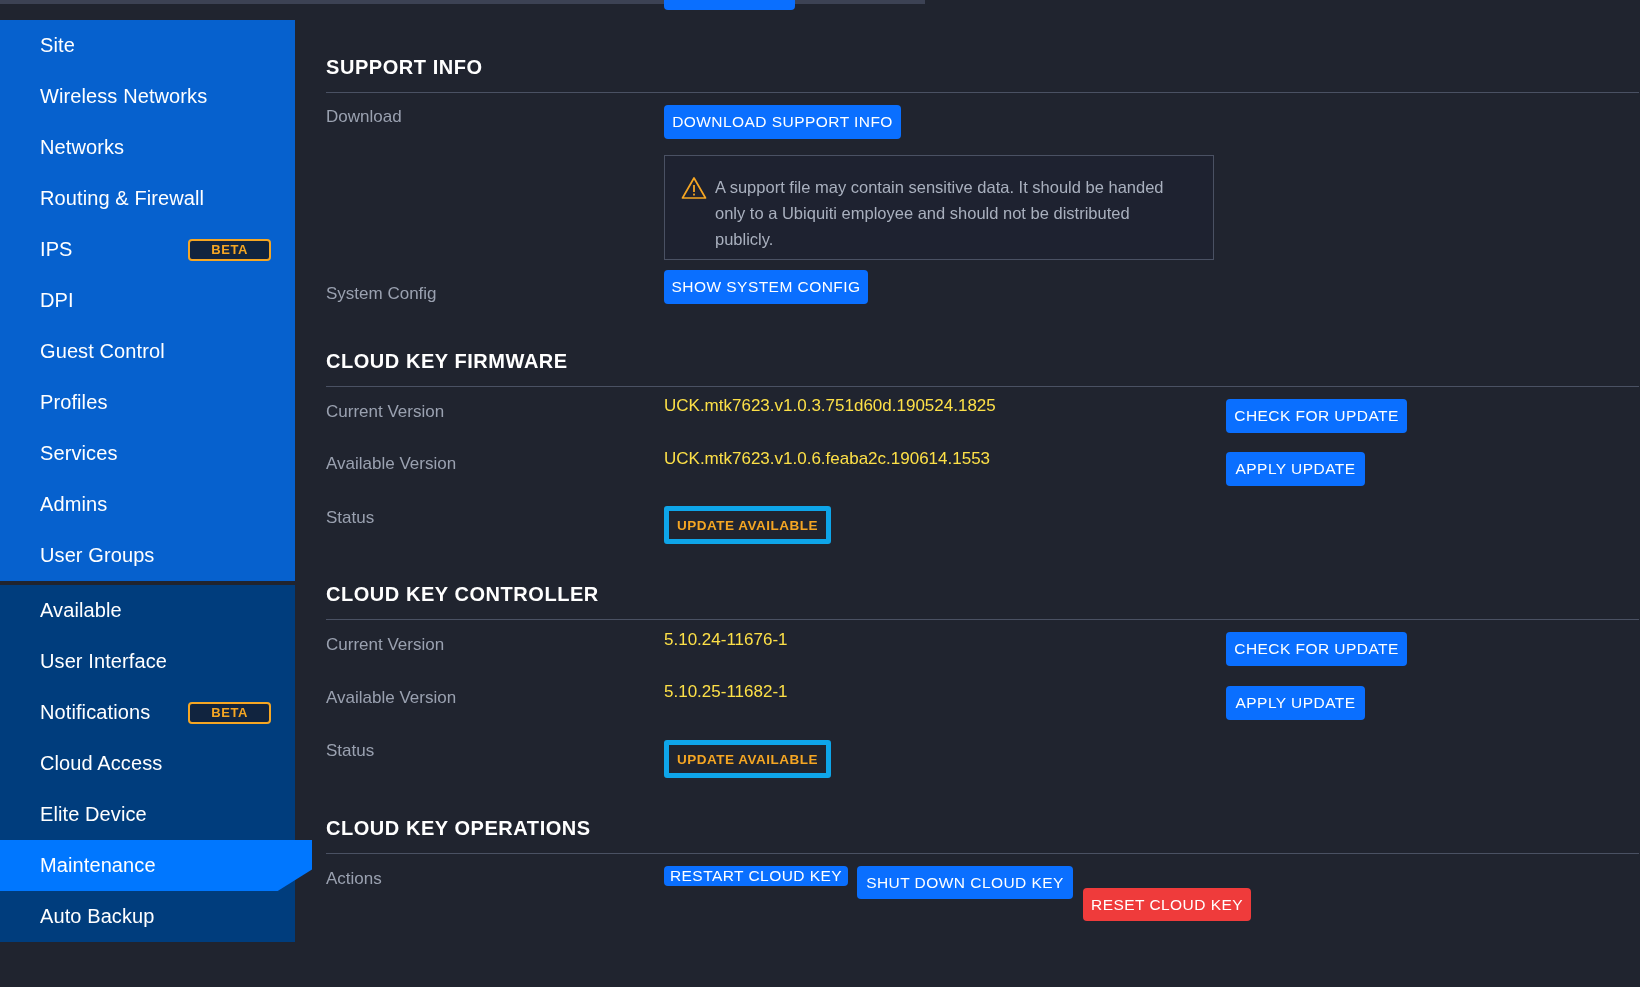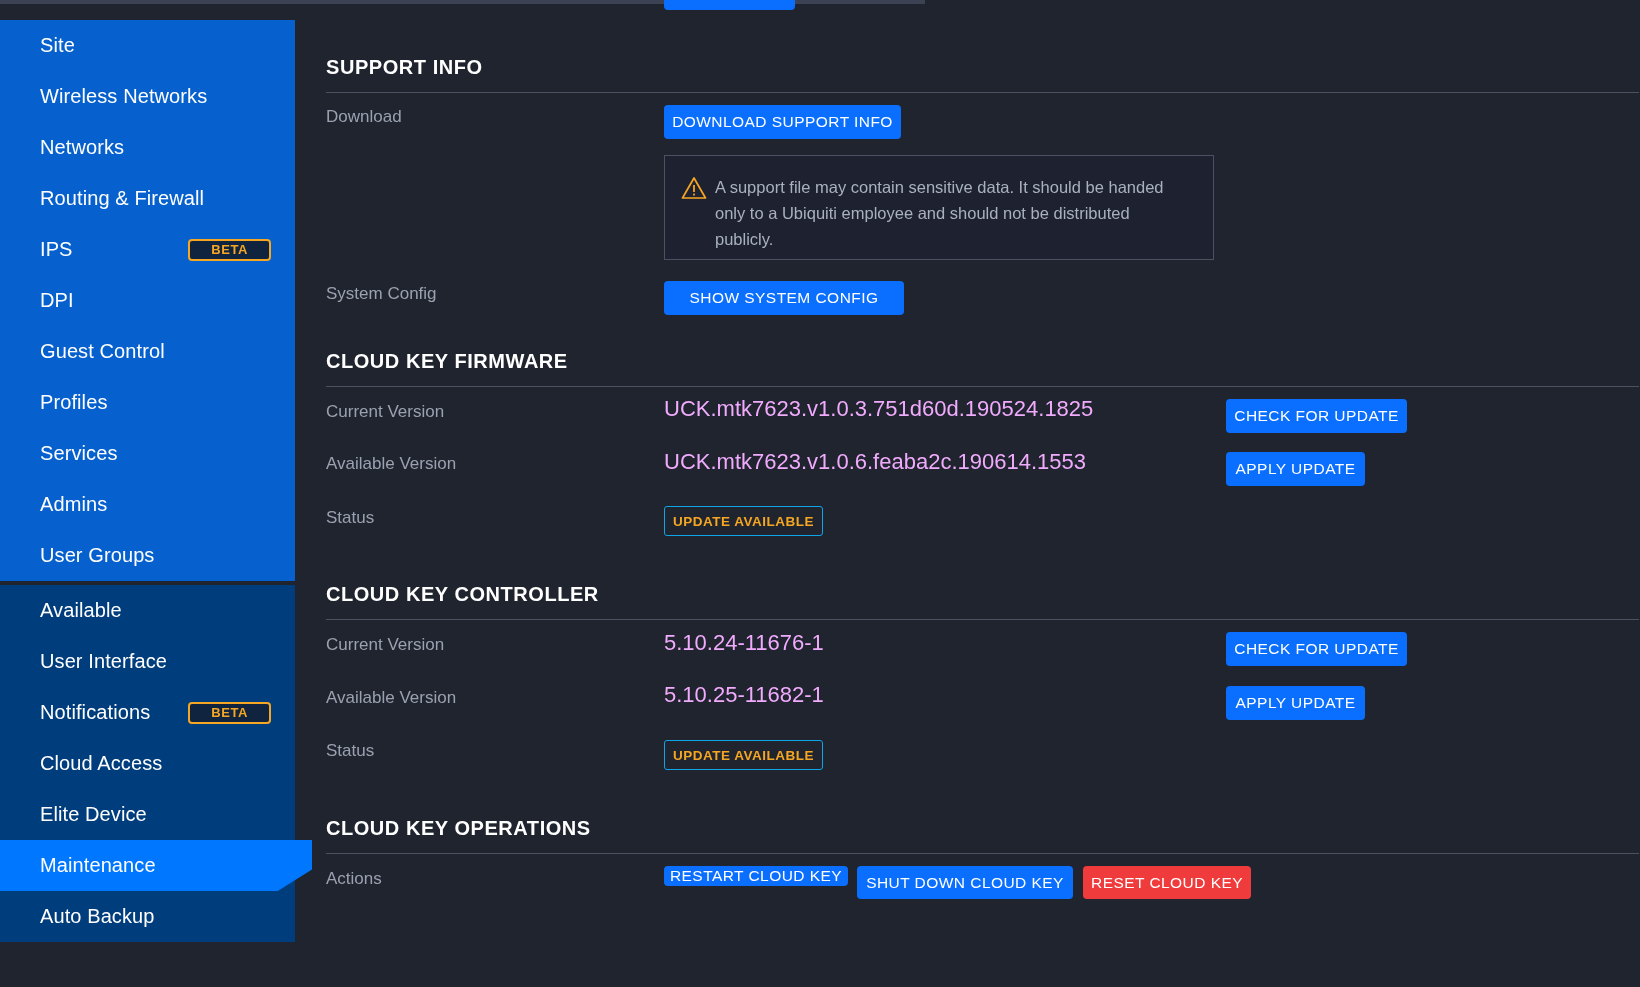--- a/index.html
+++ b/index.html
@@ -108,41 +108,41 @@
 
   .row-label {
     position: absolute;
     left: 31px;
     color: #9aa1b0;
     font-size: 17px;
   }
   .row-value {
     position: absolute;
     left: 369px;
-    color: #f0abfc;
-    font-size: 22px;
+    color: #fde047;
+    font-size: 17px;
     white-space: nowrap;
   }
 
   .btn {
     position: absolute;
     display: inline-flex;
     align-items: center; justify-content: center;
     height: 34px;
     padding: 0 18px;
     border: none; border-radius: 4px;
     background: #0a6fff;
     color: #ffffff;
     font-family: "Liberation Sans", sans-serif;
     font-size: 15.5px;
     letter-spacing: .45px;
     white-space: nowrap;
     cursor: pointer;
   }
-  .btn.danger { background: #ef3b3b; }
+  .btn.danger { background: #ef3b3b; margin-top: 22px; }
 
   .warn-box {
     position: absolute;
     left: 369px; top: 155px;
     width: 550px; height: 105px;
     border: 1px solid #4a5163;
     background: #1e2230;
     display: flex;
     padding: 18px 28px 0 16px;
   }
@@ -151,21 +151,21 @@
     color: #a9b0be;
     font-size: 16.5px;
     line-height: 26px;
   }
 
   .status-badge {
     position: absolute;
     display: inline-flex; align-items: center;
     height: 23px;
     padding: 14px 8px;
-    border: 1px solid #0ea5e9;
+    border: 5px solid #0ea5e9;
     border-radius: 3px;
     color: #f5a623;
     font-size: 13.5px;
     font-weight: bold;
     letter-spacing: .5px;
     white-space: nowrap;
   }
 </style>
 </head>
 <body>
@@ -279,21 +279,21 @@
           <svg width="26" height="24" viewBox="0 0 26 24" aria-hidden="true">
             <path d="M13 2 L24.5 22 L1.5 22 Z" fill="none" stroke="#f5a623" stroke-width="1.7" stroke-linejoin="round"></path>
             <rect x="12.1" y="9" width="1.8" height="7" fill="#f5a623"></rect>
             <rect x="12.1" y="17.6" width="1.8" height="1.9" fill="#f5a623"></rect>
           </svg>
         </span>
         <span class="warn-text">A support file may contain sensitive data. It should be handed only to a Ubiquiti employee and should not be distributed publicly.</span>
       </div>
 
       <div class="row-label" style="top:284px">System Config</div>
-      <button class="btn" style="left:369px; top:281px; width:240px; height:34px;">SHOW SYSTEM CONFIG</button>
+      <button class="btn" style="left:369px; top:270px; width:204px; height:34px;">SHOW SYSTEM CONFIG</button>
 
       <div class="section-title" style="top:350px">CLOUD KEY FIRMWARE</div>
       <div class="hrule" style="top:386px"></div>
 
       <div class="row-label" style="top:402px">Current Version</div>
       <div class="row-value" style="top:396px">UCK.mtk7623.v1.0.3.751d60d.190524.1825</div>
       <button class="btn" style="left:931px; top:399px; width:181px;">CHECK FOR UPDATE</button>
 
       <div class="row-label" style="top:454px">Available Version</div>
       <div class="row-value" style="top:449px">UCK.mtk7623.v1.0.6.feaba2c.190614.1553</div>

